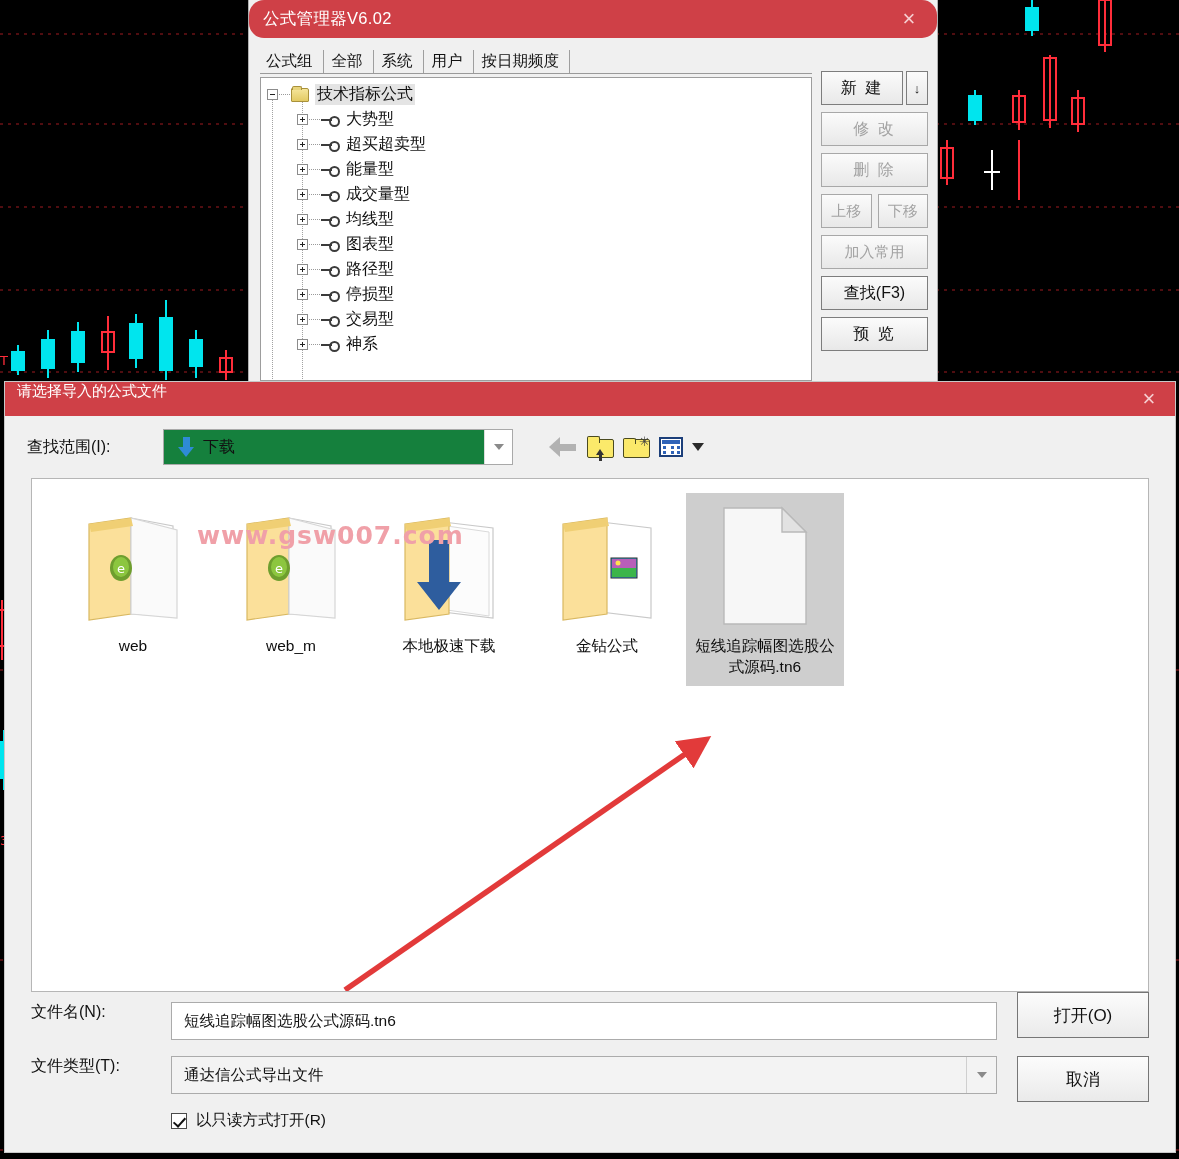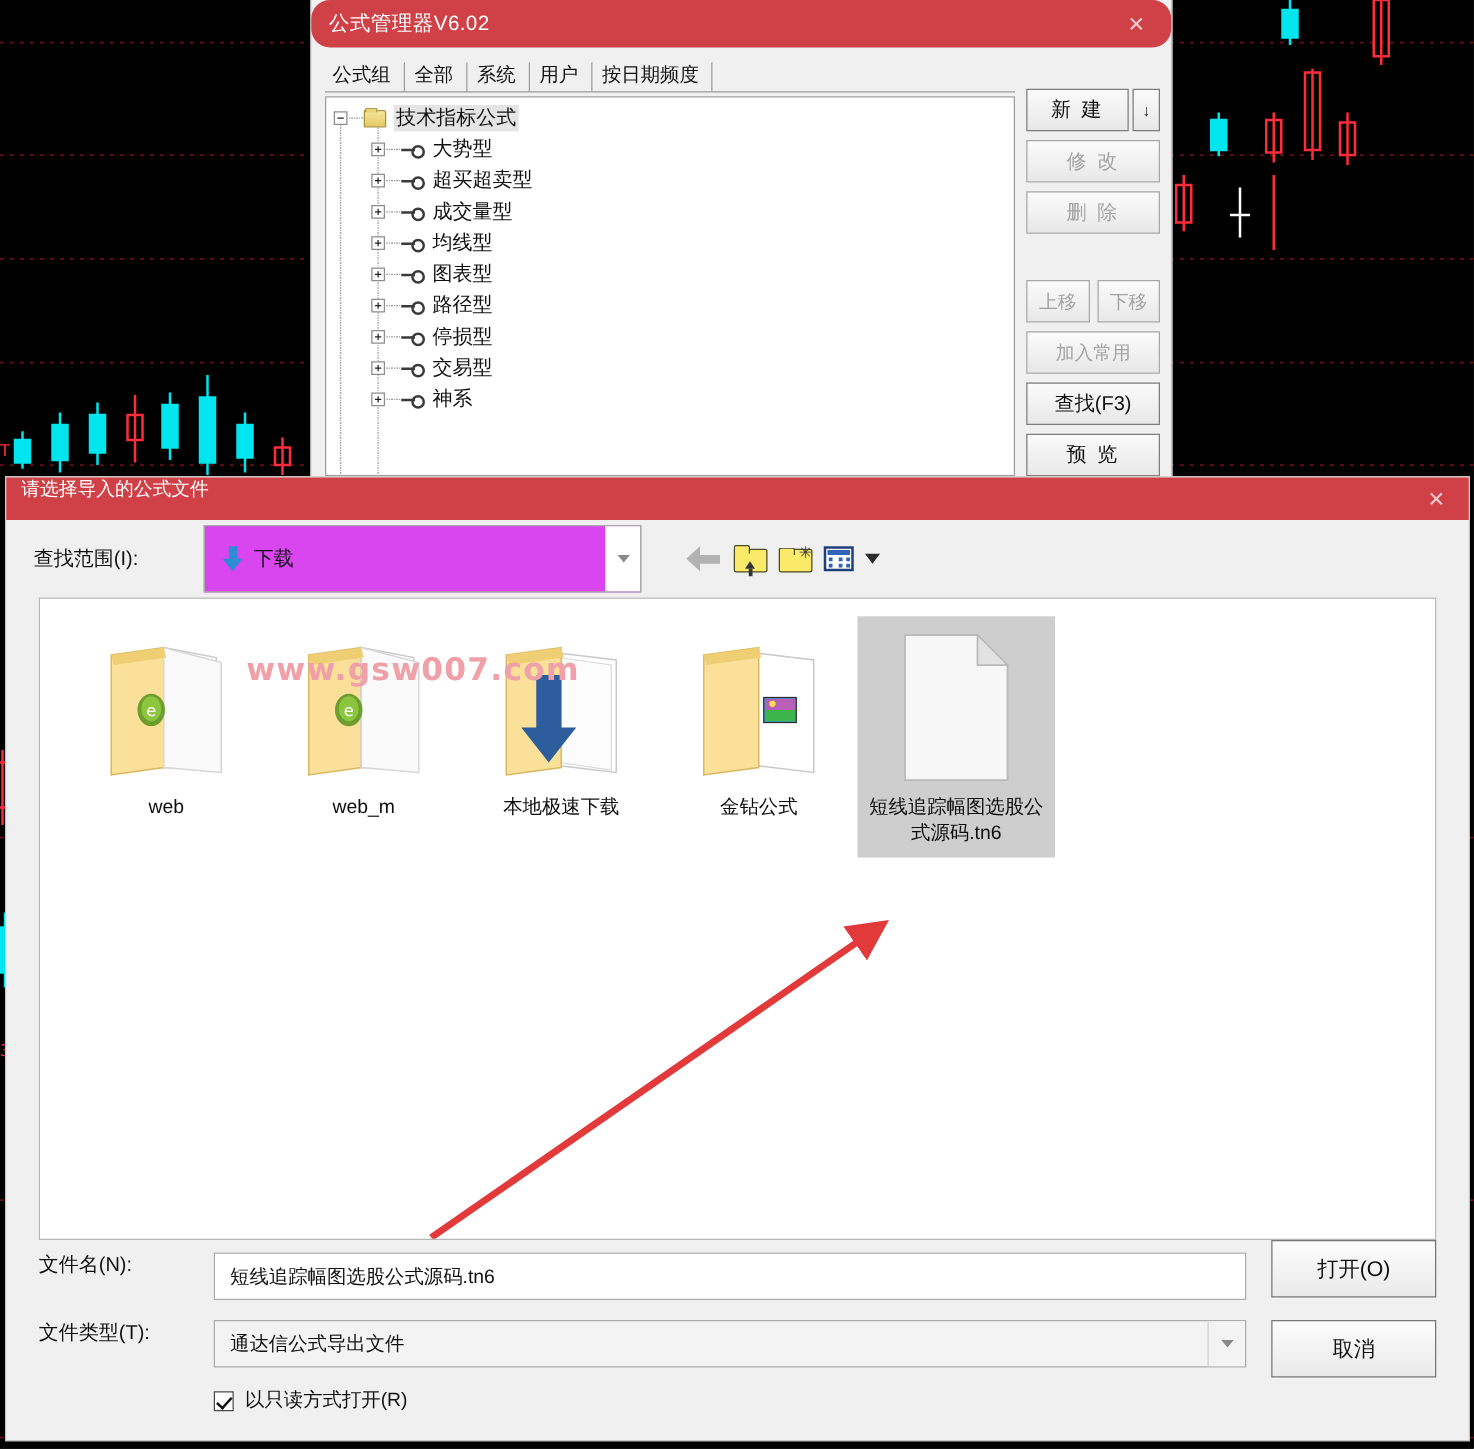--- a/index.html
+++ b/index.html
@@ -102,21 +102,21 @@
   #fm-right { width: 107px; display: flex; flex-direction: column; gap: 7px; padding-top: 23px; }
   .fm-btn {
     height: 34px; background: linear-gradient(#fbfbfb, #e8e8e8);
     border: 1px solid #7d7d7d; color: #111; font-size: 16px;
     display: flex; align-items: center; justify-content: center;
     font-family: "Liberation Sans", sans-serif; letter-spacing: 2px;
     white-space: nowrap;
   }
   .fm-btn.dim { color: #a3a3a3; border-color: #a8a8a8; }
   .fm-btn.small { font-size: 15px; letter-spacing: 0; }
-  .btn-row { display: flex; gap: 6px; margin-top: 30px; }
+  .btn-row { display: flex; gap: 6px; }
   .btn-row .fm-btn { flex: 1; }
   .split-row { display: flex; gap: 3px; }
   .split-row .fm-btn.main { flex: 1; }
   .split-row .fm-btn.arrow { width: 22px; letter-spacing: 0; font-size: 13px; }
   .fm-btn.find { letter-spacing: 0; font-size: 16px; }
 
   
   #fd-window {
     position: absolute; left: 4px; top: 381px;
     width: 1172px; height: 772px;
@@ -128,21 +128,21 @@
     display: flex; align-items: flex-start; padding: 0 4px 0 12px;
     flex: 0 0 auto;
   }
   #fd-title { font-size: 15px; }
   #fd-toolbar {
     height: 62px; display: flex; align-items: center; padding: 0 16px 0 22px;
     flex: 0 0 auto; gap: 0;
   }
   #lookin-label { font-size: 16px; color: #111; width: 136px; }
   #lookin-combo {
-    width: 350px; height: 54px; background: #d946ef; border: 1px solid #a9a9a9;
+    width: 350px; height: 36px; background: #15803d; border: 1px solid #a9a9a9;
     display: flex; align-items: center; position: relative;
   }
   #lookin-value {
     flex: 1; display: flex; align-items: center; gap: 8px;
     padding-left: 14px; font-size: 16px; color: #111;
   }
   .dl-arrow-ic {
     width: 17px; height: 20px; position: relative; flex: 0 0 auto;
   }
   .dl-arrow-ic::before {
@@ -392,20 +392,26 @@
         <div class="tree-node">
           <span class="tbox plus"></span>
           <span class="tdash"></span>
           <span class="key-ic"></span>
           <span class="tree-label">超买超卖型</span>
         </div>
         <div class="tree-node">
           <span class="tbox plus"></span>
           <span class="tdash"></span>
           <span class="key-ic"></span>
+          <span class="tree-label">能量型</span>
+        </div>
+        <div class="tree-node">
+          <span class="tbox plus"></span>
+          <span class="tdash"></span>
+          <span class="key-ic"></span>
           <span class="tree-label">成交量型</span>
         </div>
         <div class="tree-node">
           <span class="tbox plus"></span>
           <span class="tdash"></span>
           <span class="key-ic"></span>
           <span class="tree-label">均线型</span>
         </div>
         <div class="tree-node">
           <span class="tbox plus"></span>

